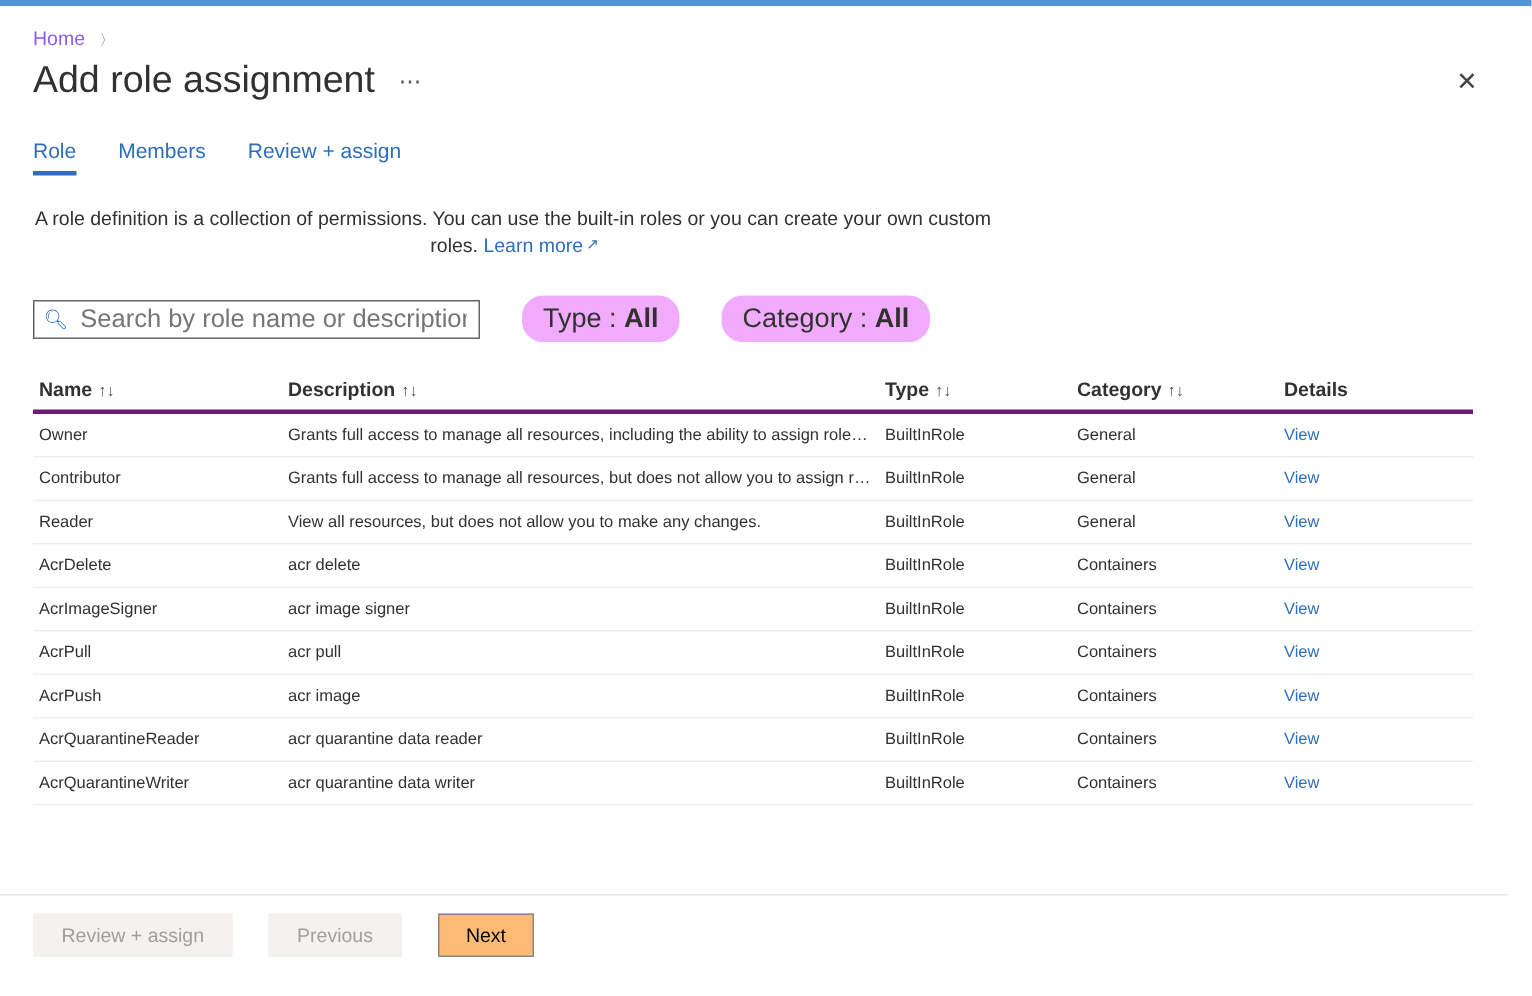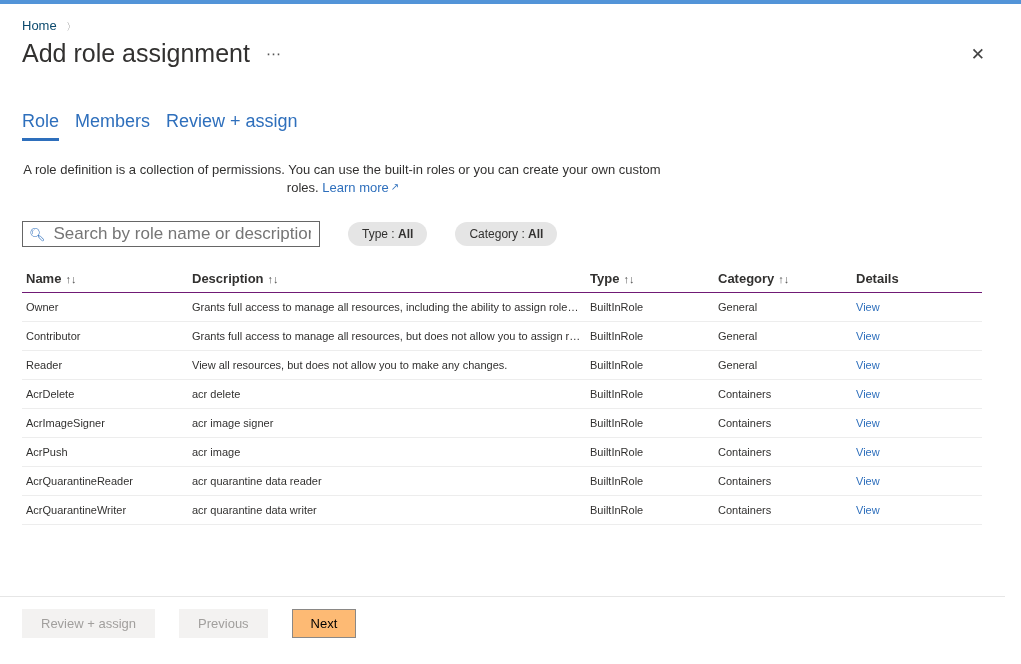--- a/index.html
+++ b/index.html
@@ -22,41 +22,41 @@
     padding: 0;
   }
   .inner {
     padding: 10px 22px 0 22px;
   }
   .breadcrumb {
     font-size: 13px;
     color: #0078d4;
     padding: 4px 0 4px 0;
   }
-  .breadcrumb .bc-home { color: #0c4a6e; cursor: pointer; text-align: center; }
+  .breadcrumb .bc-home { color: #8b5cf6; cursor: pointer; text-align: center; }
   .breadcrumb .bc-sep { color: #888; padding-left: 6px; font-size: 10px;}
   .header-row {
     display: flex; align-items: center; justify-content: space-between;
     padding-right: 8px;
   }
   h1.page-title {
     font-size: 25px;
     font-weight: 400;
     margin: 0 0 2px 0;
     display: inline-flex; align-items: center; gap: 16px;
   }
   .more-dots { color: #555; font-size: 15px; letter-spacing: 2px; cursor:pointer;}
   .close-x {
     font-size: 17px; cursor: pointer; color: #444; padding: 6px;
   }
 
   .tabs {
-    margin-top: 40px;
-    display: flex; gap: 16px;
-    font-size: 18px;
+    margin-top: 21px;
+    display: flex; gap: 28px;
+    font-size: 14px;
   }
   .tab { color: #2e6fbc; cursor: pointer; padding-bottom: 6px; border-bottom: 2px solid transparent;}
   .tab.active { border-bottom: 3px solid #2e6fbc; color:#2e6fbc;}
   .desc-text {
     margin-top: 20px;
     font-size: 13px;
     max-width: 640px;
     line-height: 1.4;
     text-align: center;
   }
@@ -72,24 +72,24 @@
     border: 1px solid #666; width: 298px; height: 26px;
     padding: 0 6px; font-size: 13px;
   }
   .search-box .icon { color:#2e6fbc; margin-right:6px; font-size:13px;}
   .search-box input {
     border:none; outline:none; flex:1; font-size:17px; color:#555;
     font-family: inherit;
     background: transparent;
   }
   .pill {
-    background: #e5e5e5;
+    background: #f0abfc;
     border-radius: 14px;
     padding: 5px 14px;
-    font-size: 12px;
+    font-size: 18px;
     cursor: pointer;
   }
   .pill b { font-weight:700; }
 
   table.roles {
     width: 960px;
     border-collapse: collapse;
     margin-top: 18px;
     table-layout: fixed;
   }
@@ -97,21 +97,21 @@
   table.roles .col-desc { width: 398px; }
   table.roles .col-type { width: 128px; }
   table.roles .col-cat  { width: 138px; }
   table.roles .col-det  { width: 130px; }
 
   table.roles th {
     text-align: left;
     font-weight: 600;
     font-size: 13px;
     padding: 6px 4px 6px 4px;
-    border-bottom: 1px solid #701a75;
+    border-bottom: 3px solid #701a75;
   }
   .sort-icon { color:#555; font-size:11px; margin-left:4px;}
   table.roles td {
     padding: 8px 4px;
     border-bottom: 1px solid #ededed;
     font-size: 11px;
     white-space: nowrap;
     overflow: hidden;
     text-overflow: ellipsis;
     vertical-align: middle;
@@ -236,20 +236,27 @@
             <td><span class="link-view">View</span></td>
           </tr>
           <tr>
             <td>AcrImageSigner</td>
             <td>acr image signer</td>
             <td>BuiltInRole</td>
             <td>Containers</td>
             <td><span class="link-view">View</span></td>
           </tr>
           <tr>
+            <td>AcrPull</td>
+            <td>acr pull</td>
+            <td>BuiltInRole</td>
+            <td>Containers</td>
+            <td><span class="link-view">View</span></td>
+          </tr>
+          <tr>
             <td>AcrPush</td>
             <td>acr image</td>
             <td>BuiltInRole</td>
             <td>Containers</td>
             <td><span class="link-view">View</span></td>
           </tr>
           <tr>
             <td>AcrQuarantineReader</td>
             <td>acr quarantine data reader</td>
             <td>BuiltInRole</td>

